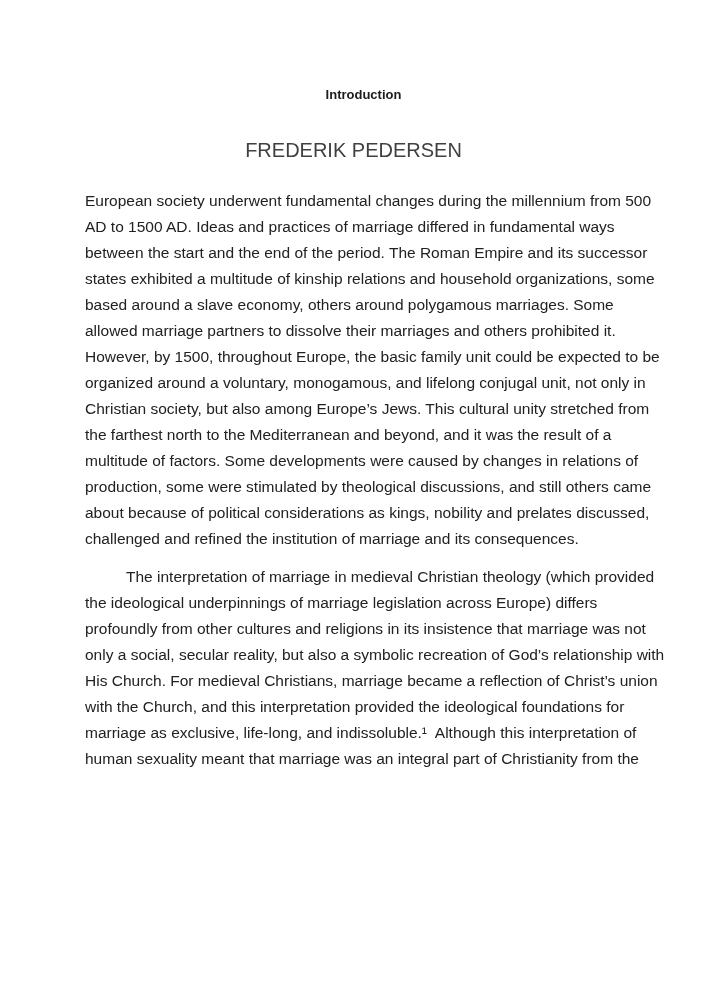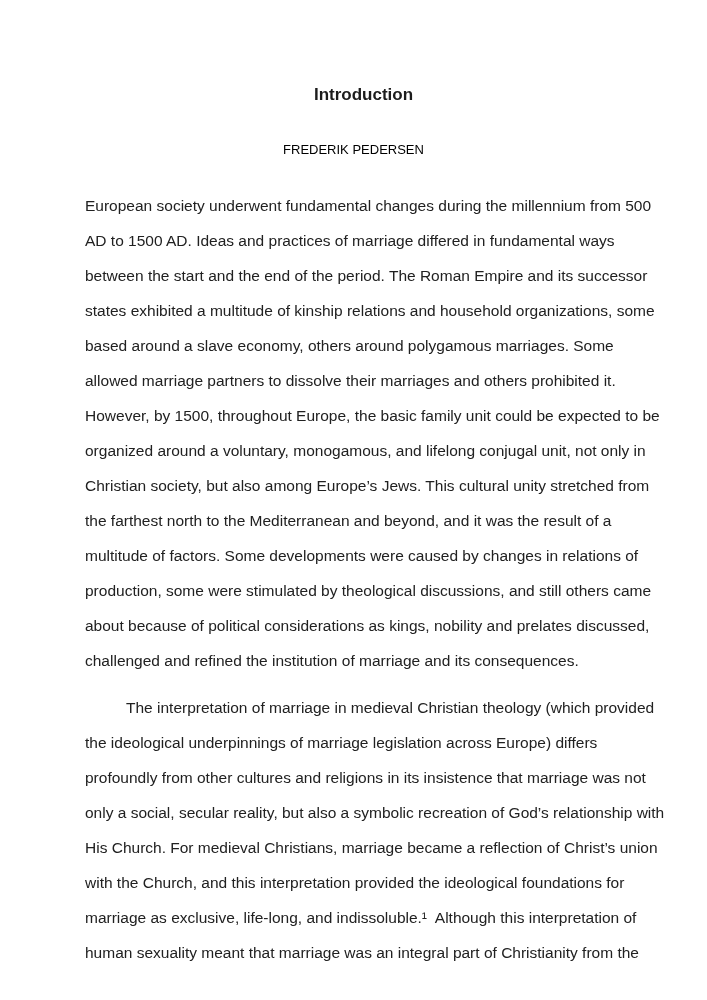--- a/index.html
+++ b/index.html
@@ -17,47 +17,47 @@
     font-family: "Liberation Sans", sans-serif;
     -webkit-font-smoothing: antialiased;
   }
   .title {
     position: absolute;
     top: 84px;
     left: 0;
     right: 0;
     margin: 0;
     text-align: center;
-    font-size: 17px;
+    font-size: 13px;
     font-weight: 700;
     line-height: 21px;
     color: #1c1c1c;
     padding-left: 20px;
   }
   .author {
     position: absolute;
     top: 141px;
     left: 0;
     right: 0;
     text-align: center;
-    font-size: 13px;
+    font-size: 20px;
     font-weight: 400;
     line-height: 18px;
-    color: #000000;
+    color: #404040;
   }
   .body-text {
     position: absolute;
     top: 188px;
     left: 85px;
     right: 55px;
   }
   .para {
     margin: 0;
     font-size: 15.5px;
-    line-height: 35px;
+    line-height: 26px;
     white-space: pre;
     color: #212121;
   }
   .para.indent {
     text-indent: 41px;
     margin-top: 12px;
   }
 </style>
 </head>
 <body>

